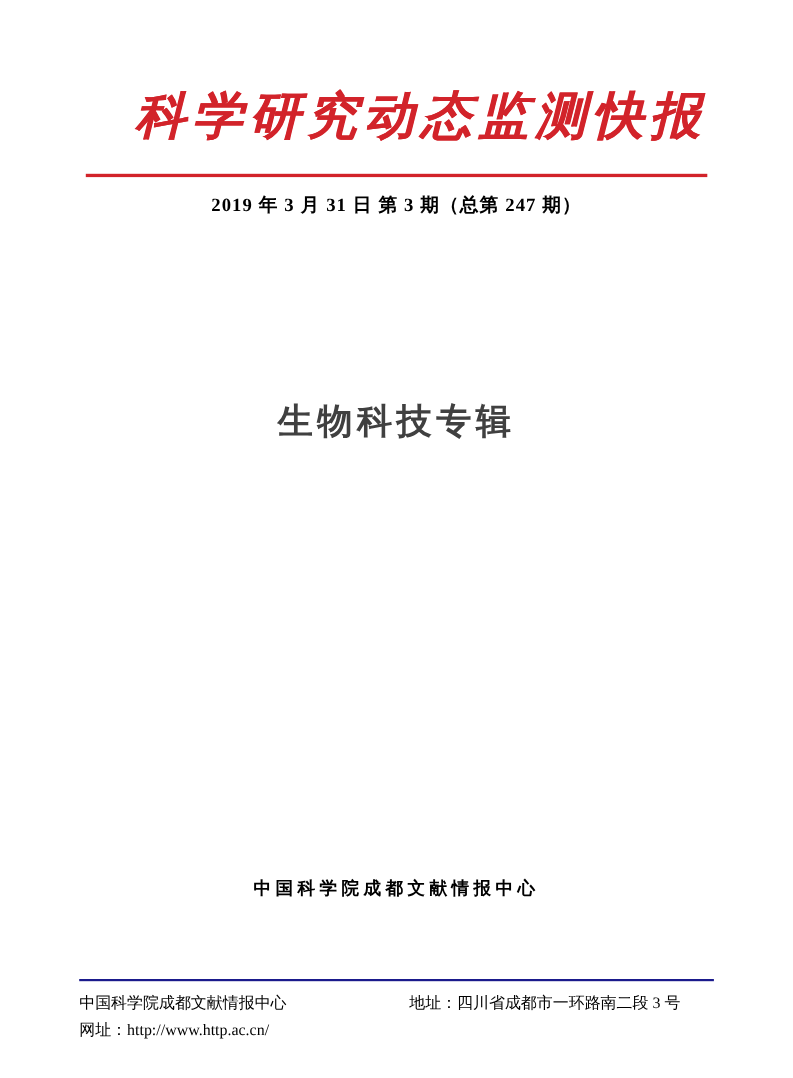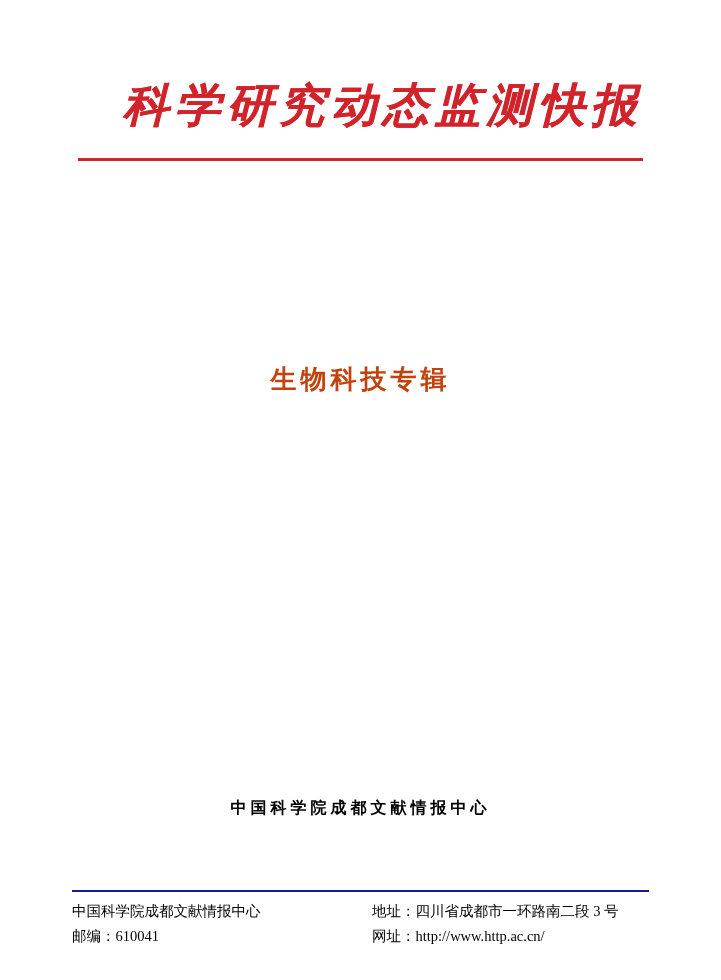--- a/index.html
+++ b/index.html
@@ -66,23 +66,23 @@
   .issue-line span { white-space: nowrap; }
 
   
   .topic {
     position: absolute;
     left: 0;
     right: 0;
     top: 362px;
     text-align: center;
     font-family: "DejaVu Sans", "Liberation Sans", sans-serif;
-    font-size: 26px;
+    font-size: 32px;
     font-weight: bold;
-    color: #c2410c;
+    color: #404040;
     letter-spacing: 4px;
   }
 
   
   .publisher {
     position: absolute;
     left: 0;
     right: 0;
     top: 798px;
     text-align: center;
@@ -131,41 +131,41 @@
 <body>
 
 <div class="page">
 
   <div class="masthead">
     <div class="masthead-title">科学研究动态监测快报</div>
   </div>
 
   <div class="rule-top"></div>
 
+  <div class="issue-line">
+    <span>2019 年 3 月 31 日  第 3 期（总第 247 期）</span>
+  </div>
 
   <div class="topic">
     <span>生物科技专辑</span>
   </div>
 
   <div class="publisher">
     <span>中国科学院成都文献情报中心</span>
   </div>
 
   <div class="rule-bottom"></div>
 
   <div class="footer">
     <div class="footer-row">
       <div class="footer-left">中国科学院成都文献情报中心</div>
       <div class="footer-right">
         <span>地址：</span><span>四川省成都市一环路南二段 3 号</span>
       </div>
     </div>
     <div class="footer-row">
-      <div class="footer-left">
-        <span>邮编：</span><span>610041</span>
-      </div>
       <div class="footer-right">
         <span>网址：</span><span>http://www.http.ac.cn/</span>
       </div>
     </div>
   </div>
 
 </div>
 
 </body></html>

